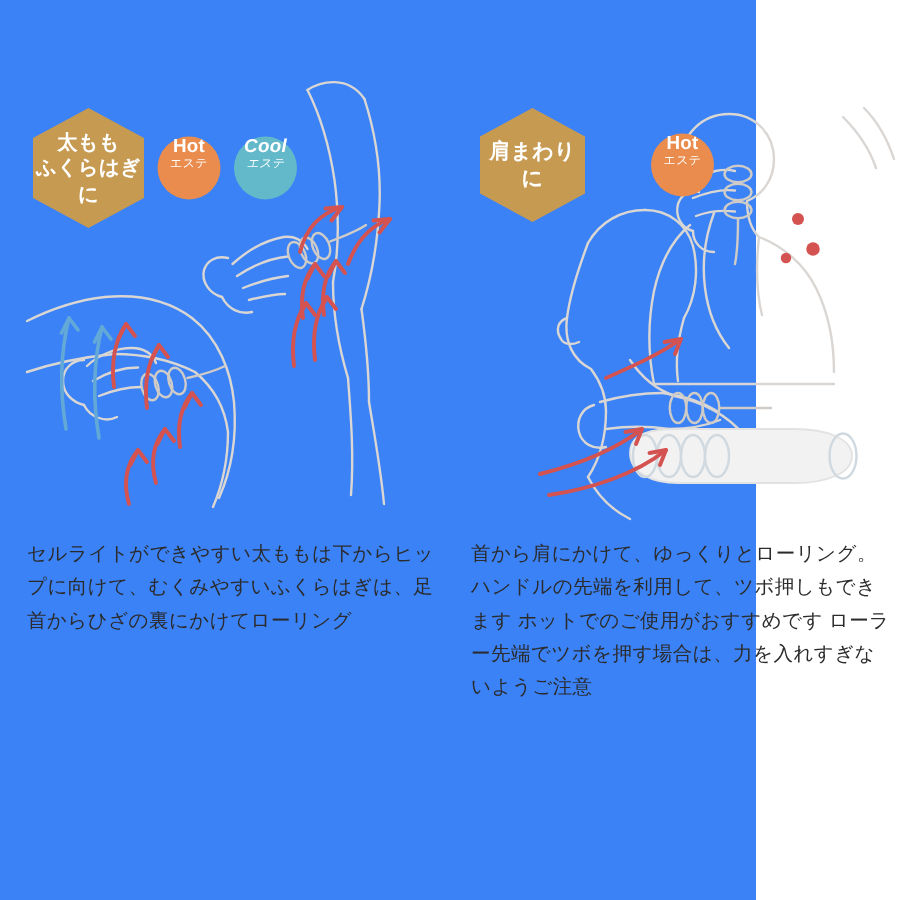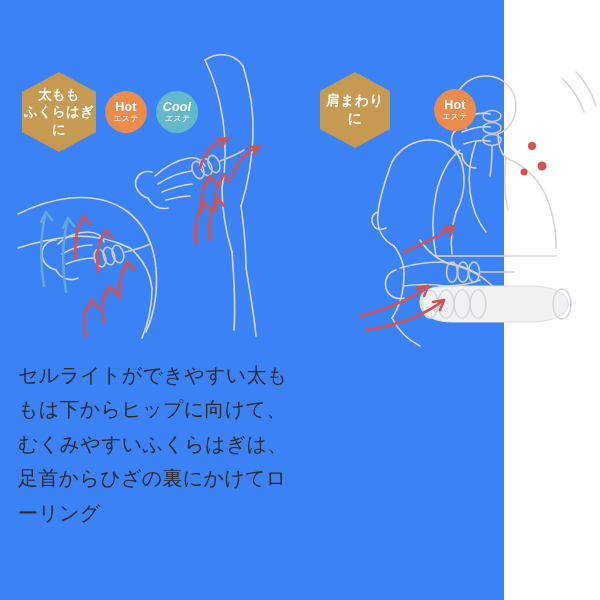--- a/index.html
+++ b/index.html
@@ -64,21 +64,21 @@
     font-size: 14px;
   }
   .hex span { display: block; }
 
   .circle {
     width: 42px;
     height: 42px;
     border-radius: 50%;
     display: flex;
     flex-direction: column;
-    justify-content: center;
+    justify-content: flex-start;
     align-items: center;
     color: #ffffff;
     text-align: center;
     line-height: 1.05;
   }
   .circle .c-top {
     font-size: 12.5px;
     font-weight: bold;
     letter-spacing: 0.2px;
   }
@@ -97,21 +97,21 @@
     left: 0;
     width: 300px;
     height: 352px;
   }
 
   
   .caption {
     position: absolute;
     left: 18px;
     width: 272px;
-    font-size: 20px;
+    font-size: 13px;
     line-height: 1.72;
     color: #2b2b2b;
     letter-spacing: 0.3px;
     font-family: "Liberation Sans", sans-serif;
   }
   .panel.left .caption  { top: 358px; }
   .panel.right .caption { left: 14px; top: 358px; width: 282px; }
   .caption p { margin: 0; }
 </style>
 </head>
@@ -320,15 +320,20 @@
       <div class="hex small">
         <span>肩まわり</span>
         <span>に</span>
       </div>
       <div class="circle hot">
         <span class="c-top">Hot</span>
         <span class="c-bot">エステ</span>
       </div>
     </div>
 
+    <div class="caption">
+      <p>首から肩にかけて、ゆっくりとローリング。ハンドルの先端を利用して、ツボ押しもできます
+ホットでのご使用がおすすめです
+ローラー先端でツボを押す場合は、力を入れすぎないようご注意</p>
+    </div>
   </div>
 
 </div>
 
 </body></html>

